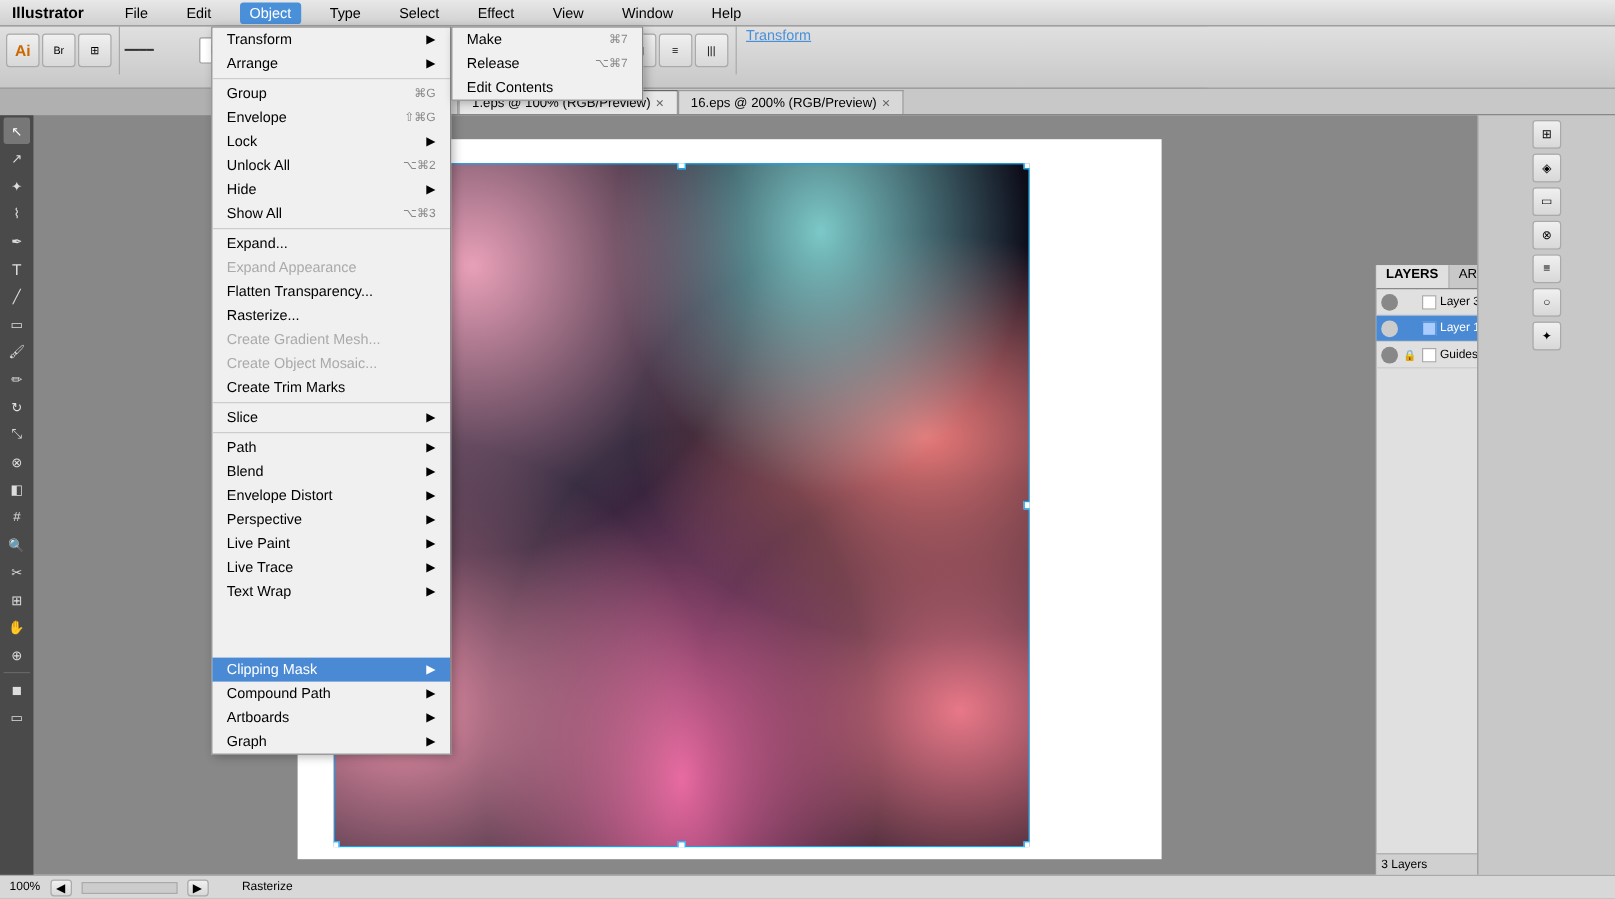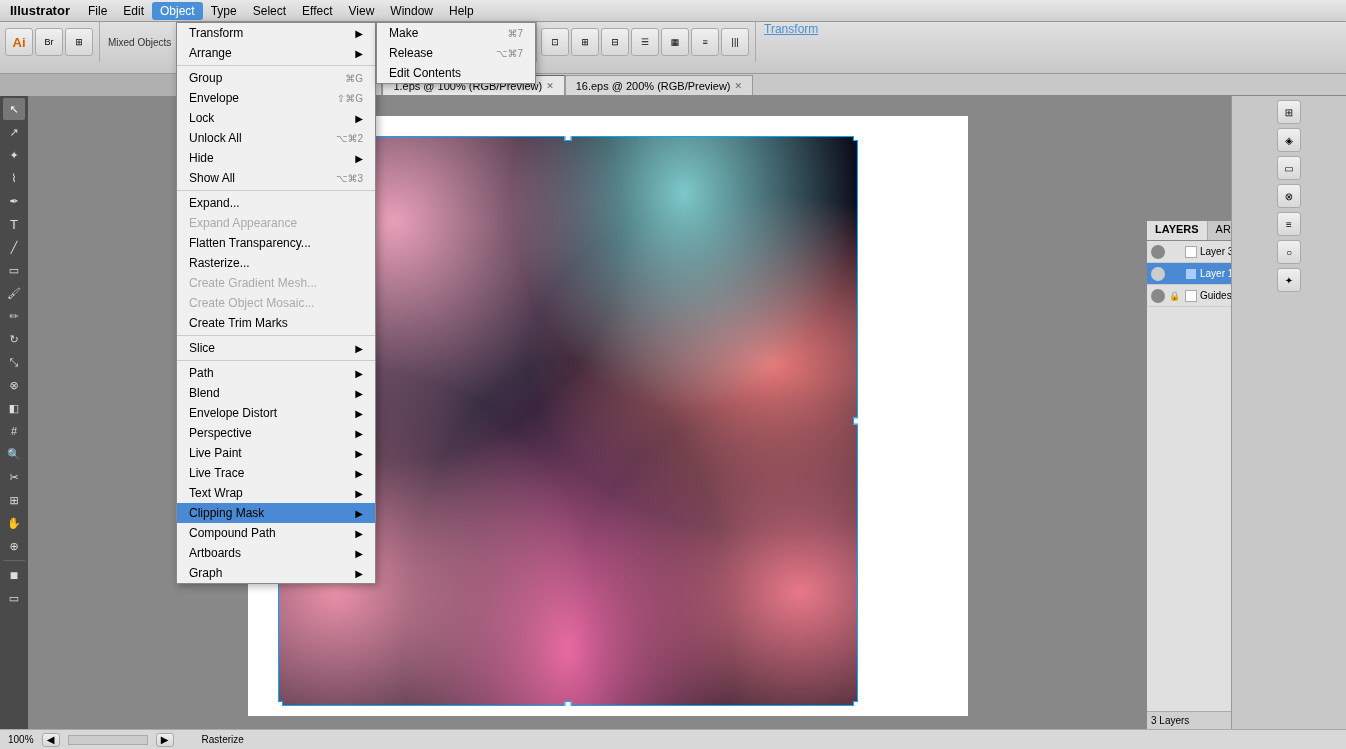--- a/index.html
+++ b/index.html
@@ -29,20 +29,21 @@
     .menubar-app {
       padding: 0 10px;
       font-weight: bold;
       font-size: 13px;
     }
     .menubar-item {
       padding: 2px 8px;
       font-size: 12px;
       cursor: pointer;
       border-radius: 3px;
+      margin-left: 16px;
     }
     .menubar-item.active { background: #4a90d9; color: white; }
     .menubar-object { background: #4a90d9; color: white; border-radius: 3px; }
 
     
     #toolbar-top {
       position: absolute;
       top: 22px;
       left: 0;
       width: 100%;
@@ -317,21 +318,21 @@
     }
     .menu-item {
       display: flex;
       align-items: center;
       justify-content: space-between;
       padding: 3px 12px;
       font-size: 12px;
       cursor: pointer;
       white-space: nowrap;
     }
-    .menu-item.highlighted { background: #4a8ad4; color: #000000; }
+    .menu-item.highlighted { background: #4a8ad4; color: #ffffff; margin-top: 45px; }
     .menu-item.disabled { color: #aaa; cursor: default; }
     .menu-sep { height: 1px; background: #ccc; margin: 2px 0; }
     .menu-arrow { font-size: 10px; }
     .menu-shortcut { font-size: 10px; color: #888; }
 
     
     #clipping-submenu {
       position: absolute;
       top: 22px;
       left: 376px;
@@ -424,25 +425,20 @@
   <span class="menubar-item">Window</span>
   <span class="menubar-item">Help</span>
 </div>
 
 <div id="toolbar-top">
 
   <div class="toolbar-section">
     <div class="toolbar-btn" style="font-weight:bold;font-size:13px;color:#cc6600;">Ai</div>
     <div class="toolbar-btn" style="font-size:9px;font-weight:normal;">Br</div>
     <div class="toolbar-btn" style="font-size:9px;">⊞</div>
-  </div>
-  <div class="toolbar-section">
-    <span class="tb-mixed">Mixed Objects</span>
-    <div class="toolbar-btn">?</div>
-    <div class="toolbar-btn" style="background:#cc4444;color:white;">▼</div>
   </div>
   <div class="toolbar-section">
     <span style="font-size:10px;color:#333;min-width:60px;">━━━━</span>
     <select class="tb-select">
       <option>Basic</option>
     </select>
     <span class="tb-mixed">Style:</span>
     <select class="tb-select" style="width:30px;">
       <option></option>
     </select>

